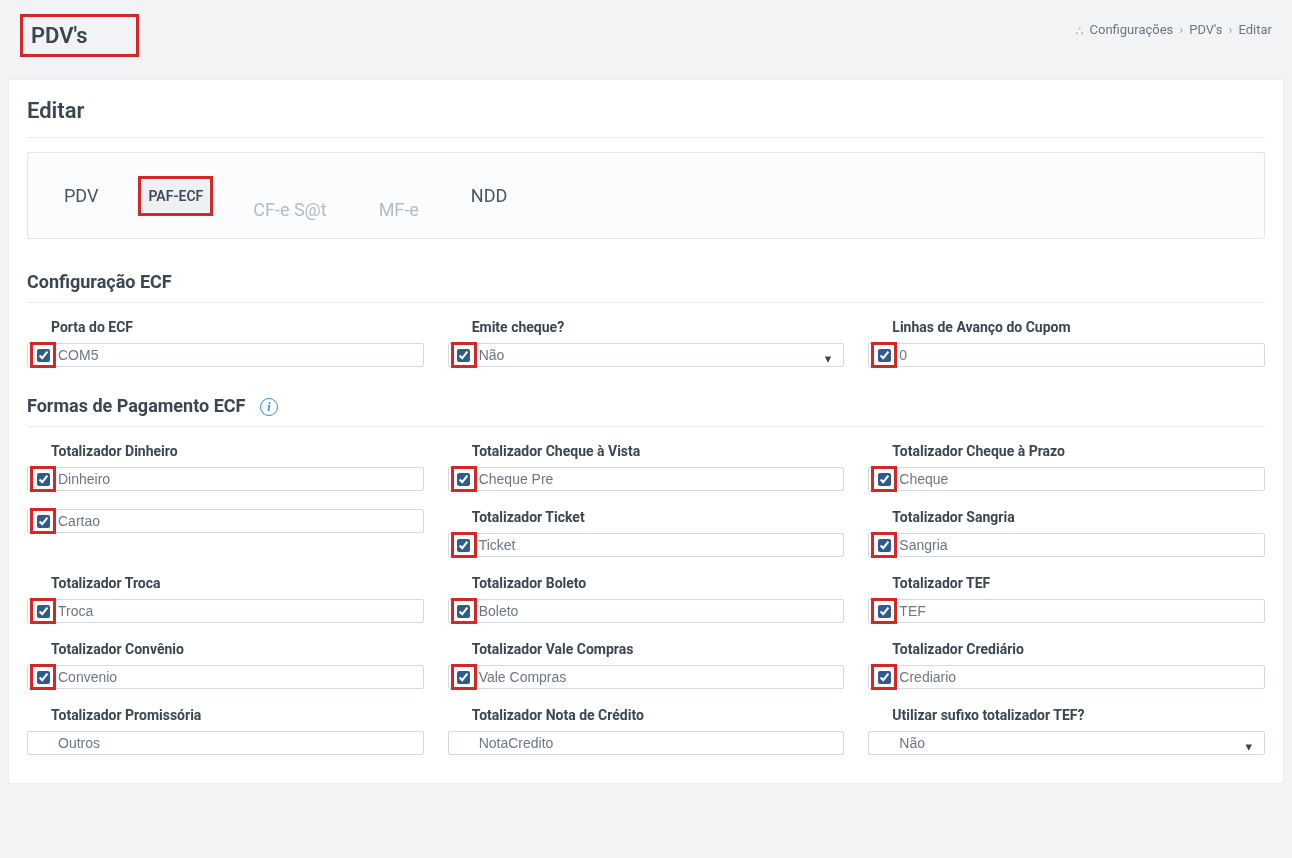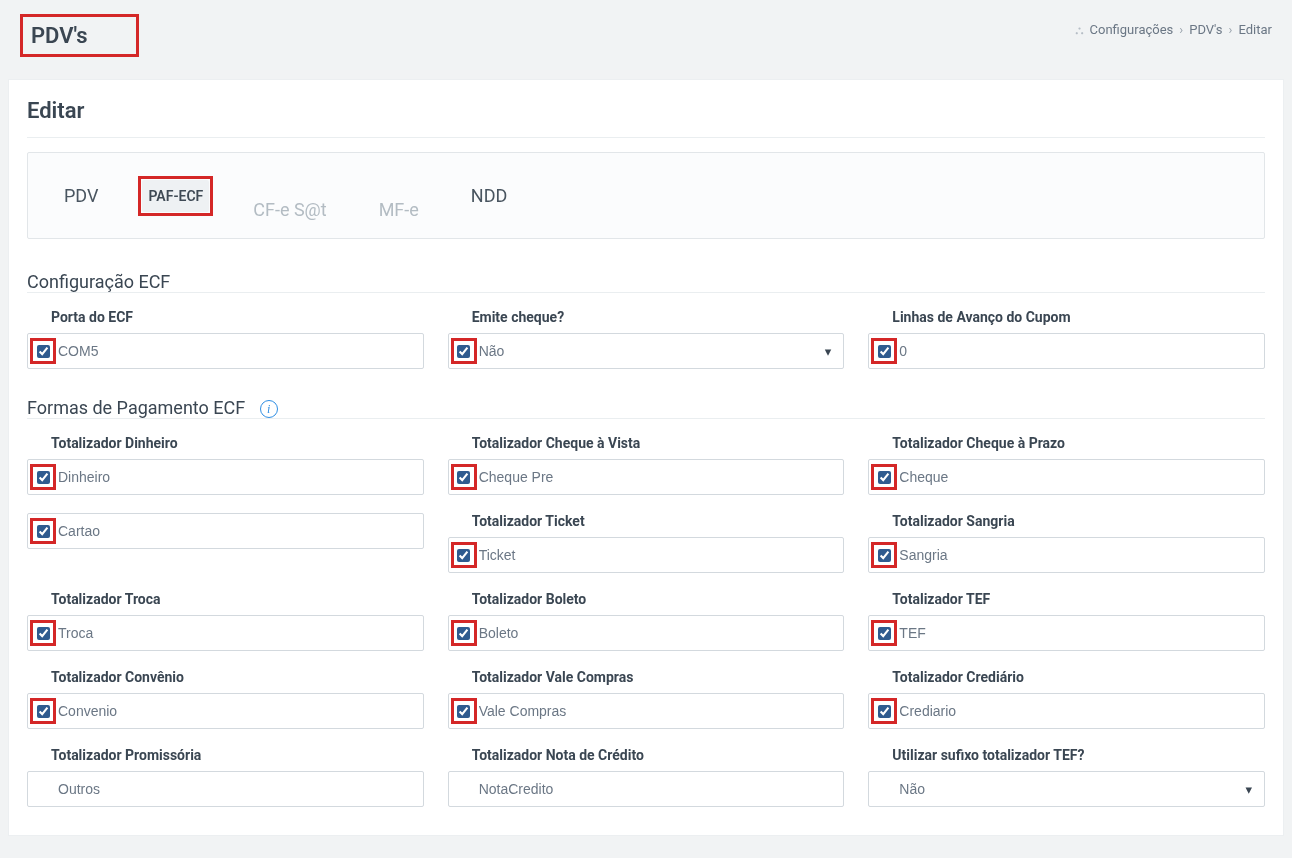--- a/index.html
+++ b/index.html
@@ -88,22 +88,23 @@
     .tab-active-inner {
       background: #eef1f3;
       padding: 8px 6px;
       font-size: 14px;
       font-weight: 600;
       color: #3f4a55;
       border-radius: 2px;
     }
     .section-title {
       font-size: 18px;
-      font-weight: 400;
-      color: #3a4652;
+      font-weight: 700;
+      color: #3a4652;
+      padding-bottom: 10px;
       border-bottom: 1px solid #eaeef0;
       margin-bottom: 16px;
     }
     .section-title .info-icon {
       display: inline-block;
       width: 18px;
       height: 18px;
       border: 1.5px solid #2f8ee3;
       border-radius: 50%;
       color: #2f8ee3;
@@ -129,23 +130,23 @@
     .field-label {
       font-size: 14px;
       font-weight: 700;
       color: #3a4652;
       padding-left: 24px;
     }
     .input-wrap {
       position: relative;
       border: 1px solid #d3d9de;
       border-radius: 2px;
-      height: 36px;
-      display: flex;
-      align-items: center;
+      height: 24px;
+      display: flex;
+      align-items: flex-end;
       background: #fff;
     }
     .input-wrap.select::after {
       content: "▾";
       position: absolute;
       right: 12px;
       color: #3a4652;
       font-size: 13px;
       pointer-events: none;
     }

